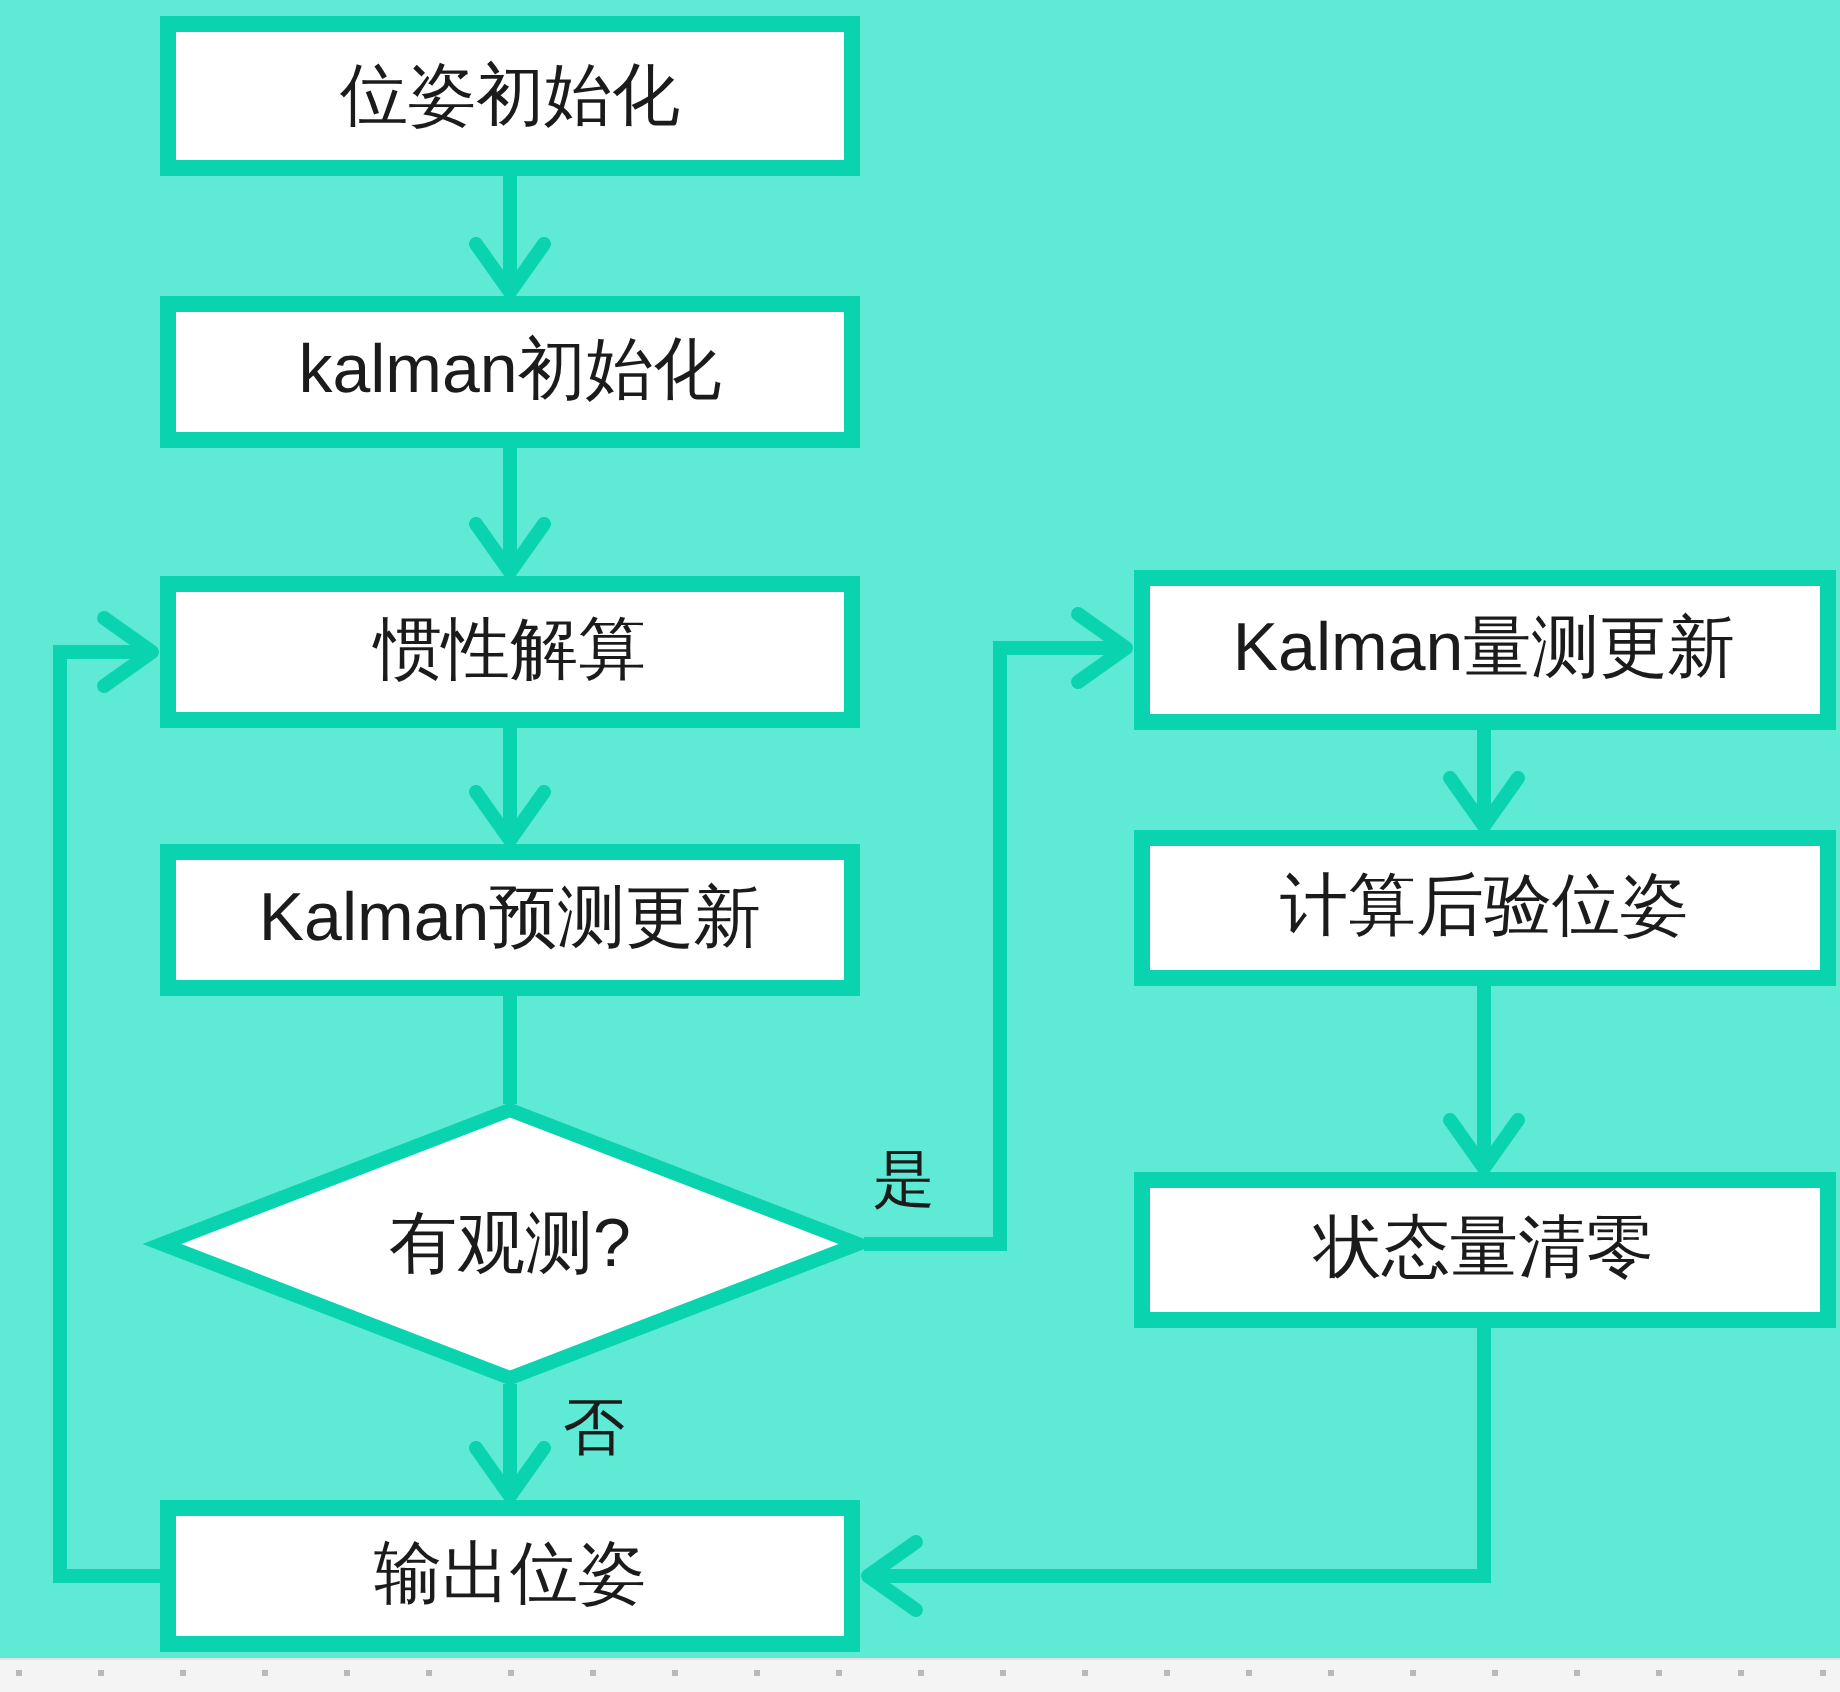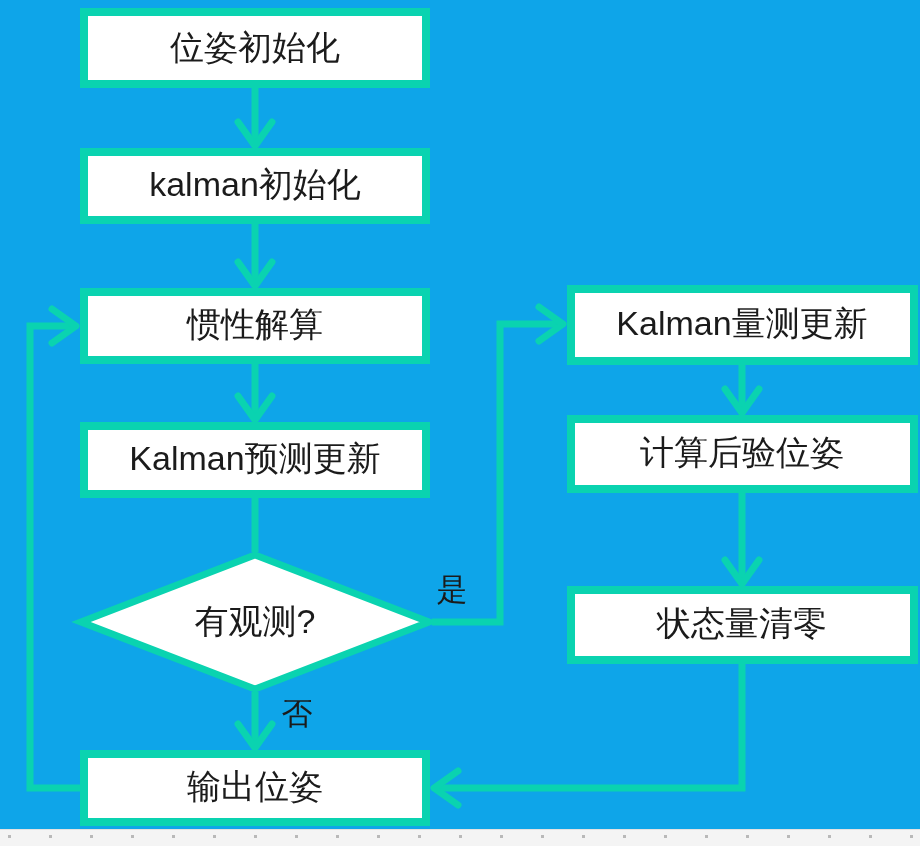--- a/index.html
+++ b/index.html
@@ -7,21 +7,21 @@
     padding: 0;
     background: #ffffff;
   }
   body {
     font-family: "Liberation Sans", "DejaVu Sans", sans-serif;
   }
   #canvas {
     position: relative;
     width: 920px;
     height: 846px;
-    background: #0ea5e9;
+    background: #5eead4;
     overflow: hidden;
   }
   #flow-svg {
     position: absolute;
     left: 0;
     top: 0;
     width: 920px;
     height: 846px;
   }
   .node-shape {

